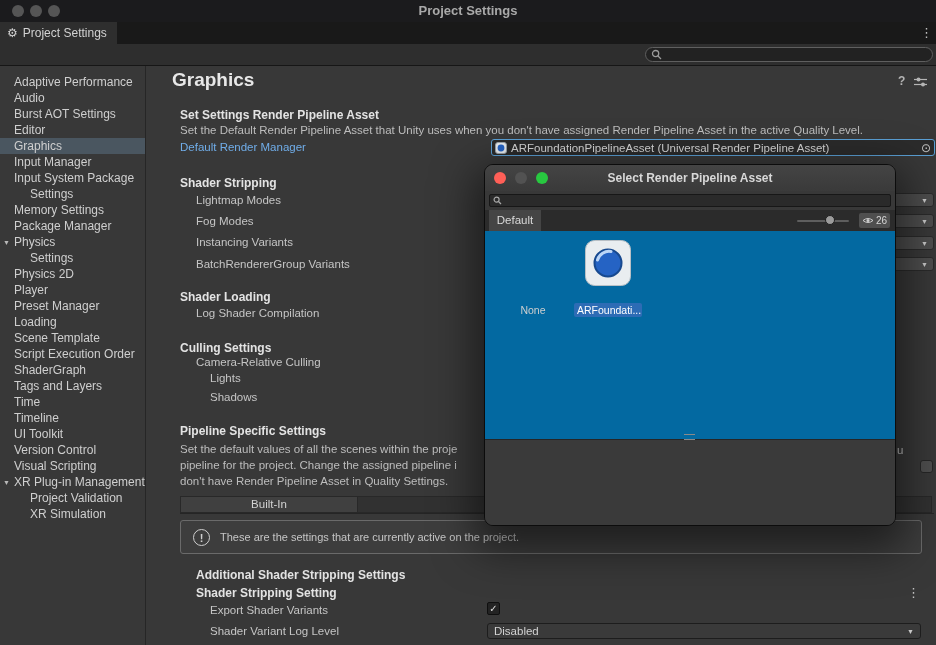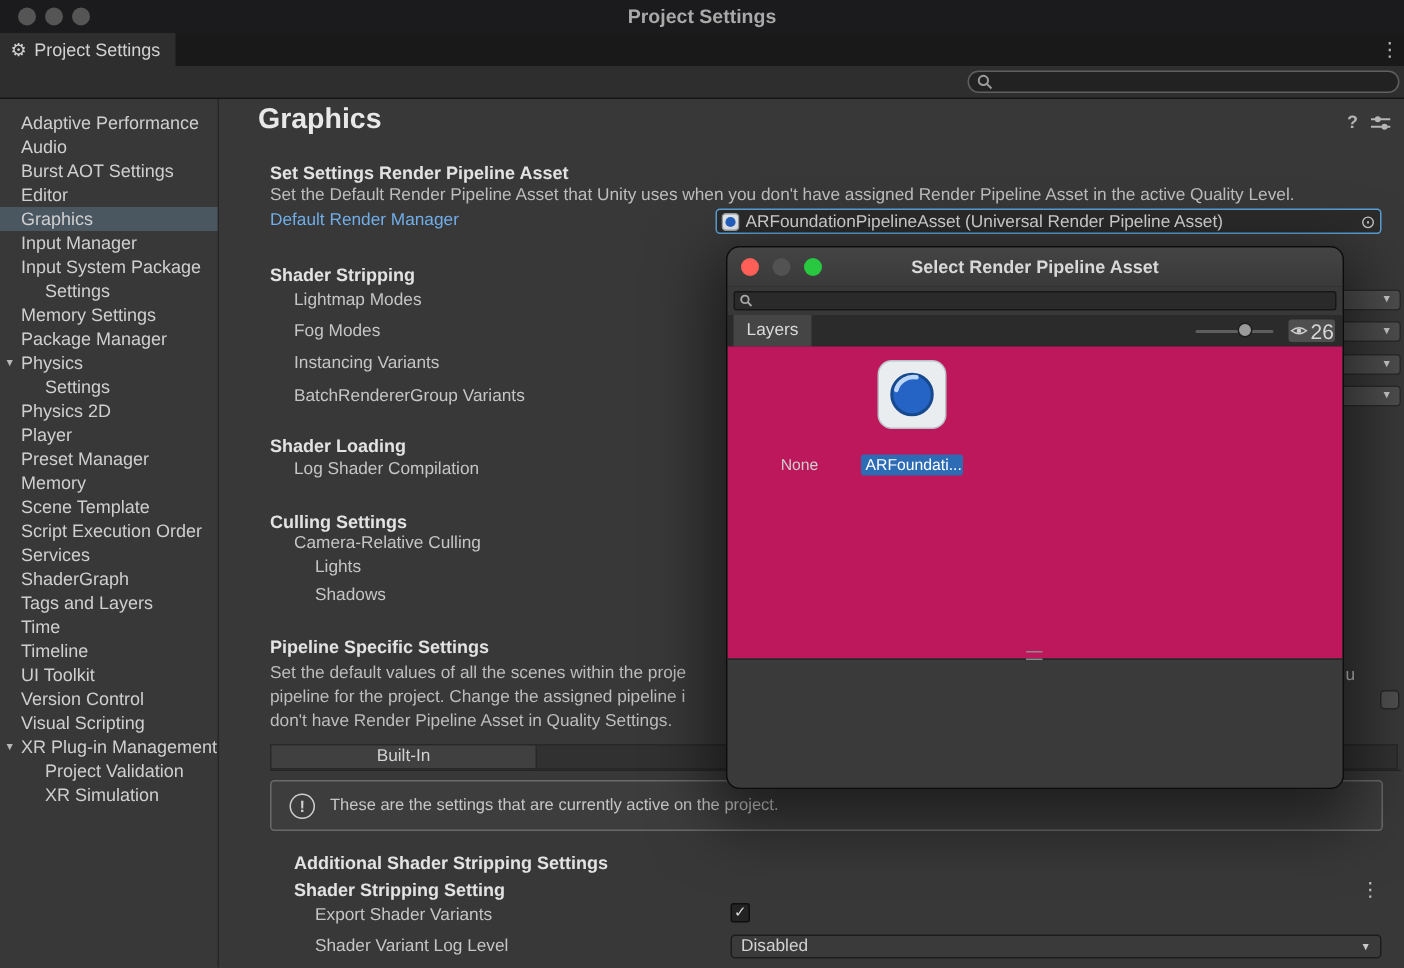--- a/index.html
+++ b/index.html
@@ -37,21 +37,21 @@
   .si .caret{position:absolute;left:3px;top:1px;font-size:7px;color:#b8b8b8}
 
   
   .hd{position:absolute;font-weight:bold;color:#e3e3e3;font-size:12px;white-space:nowrap}
   .lb{position:absolute;color:#c5c5c5;font-size:11.5px;white-space:nowrap}
   .desc{position:absolute;color:#bdbdbd;font-size:11.5px;white-space:nowrap}
   #gfx-title{position:absolute;left:172px;top:69px;font-size:19px;font-weight:bold;color:#e8e8e8}
   #help-icon{position:absolute;left:898px;top:74px;color:#b4b4b4;font-weight:bold;font-size:12px}
   #preset-icon{position:absolute;left:914px;top:76px}
 
-  #dp-field{position:absolute;left:477px;top:139px;width:444px;height:17px;box-sizing:border-box;
+  #dp-field{position:absolute;left:491px;top:139px;width:444px;height:17px;box-sizing:border-box;
     background:#2b2b2b;border:1px solid #5a9fd4;border-radius:3px;display:flex;align-items:center;padding:0 3px;gap:4px}
   #dp-field .val{flex:1;font-size:11.5px;color:#d6d6d6;white-space:nowrap;overflow:hidden}
   #dp-field .pick{color:#c4c4c4;font-size:12px;line-height:12px}
 
   .dd{position:absolute;left:487px;width:447px;height:14px;box-sizing:border-box;background:#4d4d4d;
     border:1px solid #2a2a2a;border-radius:3px}
   .dd .ar{position:absolute;right:5px;top:50%;transform:translateY(-50%);font-size:7px;color:#c9c9c9}
 
   #tab-builtin{position:absolute;left:180px;top:496px;width:178px;height:17px;box-sizing:border-box;
     background:#404040;border:1px solid #282828;text-align:center;line-height:15px;color:#d2d2d2;font-size:11.5px}
@@ -89,22 +89,22 @@
   #picker-search{position:absolute;left:4px;right:4px;top:3px;height:13px;box-sizing:border-box;background:#2a2a2a;
     border:1px solid #171717;border-radius:2px;display:flex;align-items:center;padding:0 3px;gap:3px}
   #picker-search input{flex:1;background:transparent;border:none;outline:none;color:#ddd;font-size:10px;
     font-family:"Liberation Sans","DejaVu Sans",sans-serif}
   #picker-filterrow{position:absolute;left:0;top:45px;right:0;height:21px;background:#2b2b2b;border-bottom:1px solid #1f1f1f}
   #assets-tab{position:absolute;left:4px;top:0;width:52px;height:21px;background:#454545;color:#dadada;
     font-size:11.5px;text-align:center;line-height:21px}
   #zoom-track{position:absolute;left:312px;top:10px;width:52px;height:2px;background:#5e5e5e;border-radius:1px}
   #zoom-thumb{position:absolute;left:340px;top:5px;width:10px;height:10px;border-radius:50%;background:#9b9b9b;border:1px solid #1e1e1e;box-sizing:border-box}
   #eye-chip{position:absolute;left:374px;top:3px;width:31px;height:15px;background:#4f4f4f;border-radius:2px;
-    display:flex;align-items:center;justify-content:center;gap:2px;color:#d6d6d6;font-size:14px}
-  #picker-grid{position:absolute;left:0;top:66px;right:0;height:208px;background:#be185d}
+    display:flex;align-items:center;justify-content:center;gap:2px;color:#d6d6d6;font-size:10px}
+  #picker-grid{position:absolute;left:0;top:66px;right:0;height:208px;background:#0369a1}
   .pcell{position:absolute;top:8px;width:68px;text-align:center}
   .icon-slot{width:48px;height:48px;margin:0 auto}
   .plabel{margin-top:16px;font-size:10.5px;color:#cfcfcf;line-height:14px;white-space:nowrap}
   .plabel.sel{display:inline-block;background:#2d6cb5;color:#fff;border-radius:2px;padding:0 3px;margin-top:16px;max-width:62px;overflow:hidden}
   #picker-details{position:absolute;left:0;top:274px;right:0;height:86px;background:#3a3a3a;border-top:1px solid #262626}
   #grab-handle{position:absolute;left:199px;top:269px;width:11px;height:4px;border-top:1px solid #8a8a8a;border-bottom:1px solid #8a8a8a;z-index:2}
 </style>
 </head>
 <body>
 
@@ -145,24 +145,23 @@
   <div class="si">Memory Settings</div>
   <div class="si">Package Manager</div>
   <div class="si">
     <span class="caret">▼</span>
     <span>Physics</span>
   </div>
   <div class="si in1">Settings</div>
   <div class="si">Physics 2D</div>
   <div class="si">Player</div>
   <div class="si">Preset Manager</div>
-  <div class="si">Memory</div>
+  <div class="si">Loading</div>
   <div class="si">Scene Template</div>
   <div class="si">Script Execution Order</div>
-  <div class="si">Services</div>
   <div class="si">ShaderGraph</div>
   <div class="si">Tags and Layers</div>
   <div class="si">Time</div>
   <div class="si">Timeline</div>
   <div class="si">UI Toolkit</div>
   <div class="si">Version Control</div>
   <div class="si">Visual Scripting</div>
   <div class="si">
     <span class="caret">▼</span>
     <span>XR Plug-in Management</span>
@@ -262,21 +261,21 @@
     <div id="picker-search">
       <svg width="9" height="9">
         <circle cx="3.6" cy="3.6" r="2.5" fill="none" stroke="#a8a8a8" stroke-width="1.2"></circle>
         <line x1="5.5" y1="5.5" x2="8" y2="8" stroke="#a8a8a8" stroke-width="1.2"></line>
       </svg>
       <input placeholder="" style="">
     </div>
   </div>
 
   <div id="picker-filterrow">
-    <div id="assets-tab">Layers</div>
+    <div id="assets-tab">Default</div>
     <div id="zoom-track"></div>
     <div id="zoom-thumb"></div>
     <div id="eye-chip">
       <svg width="12" height="9">
         <path d="M1 4.5 Q6 0.5 11 4.5 Q6 8.5 1 4.5 Z" fill="none" stroke="#cfcfcf" stroke-width="1"></path>
         <circle cx="6" cy="4.5" r="1.5" fill="#cfcfcf"></circle>
       </svg>
       <span>26</span>
     </div>
   </div>

